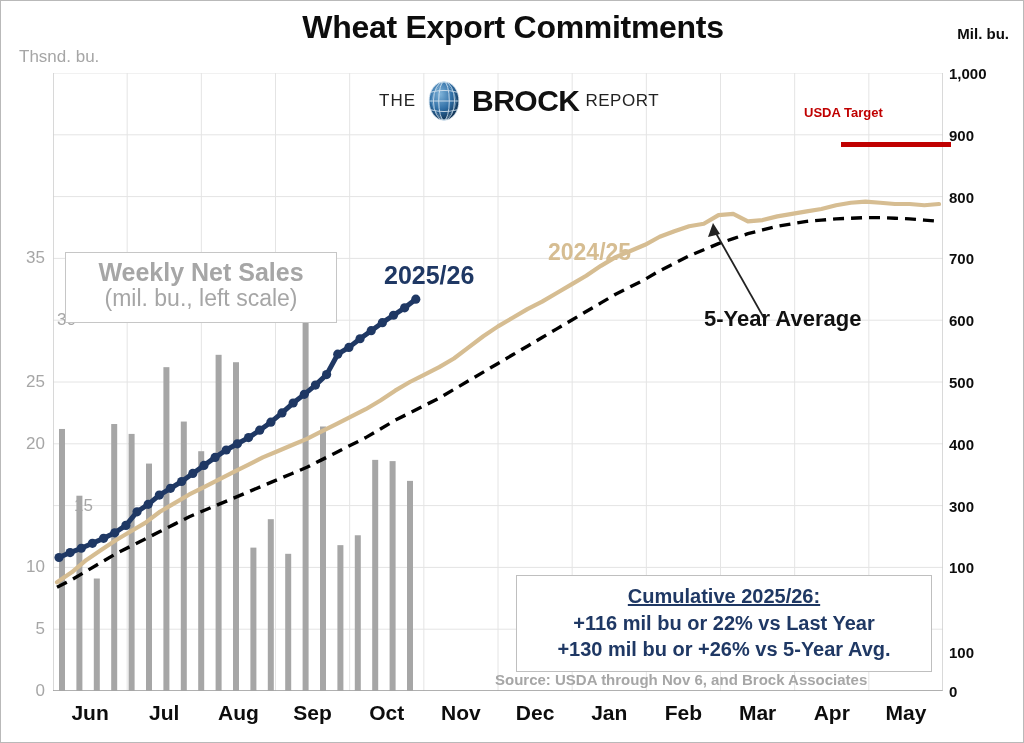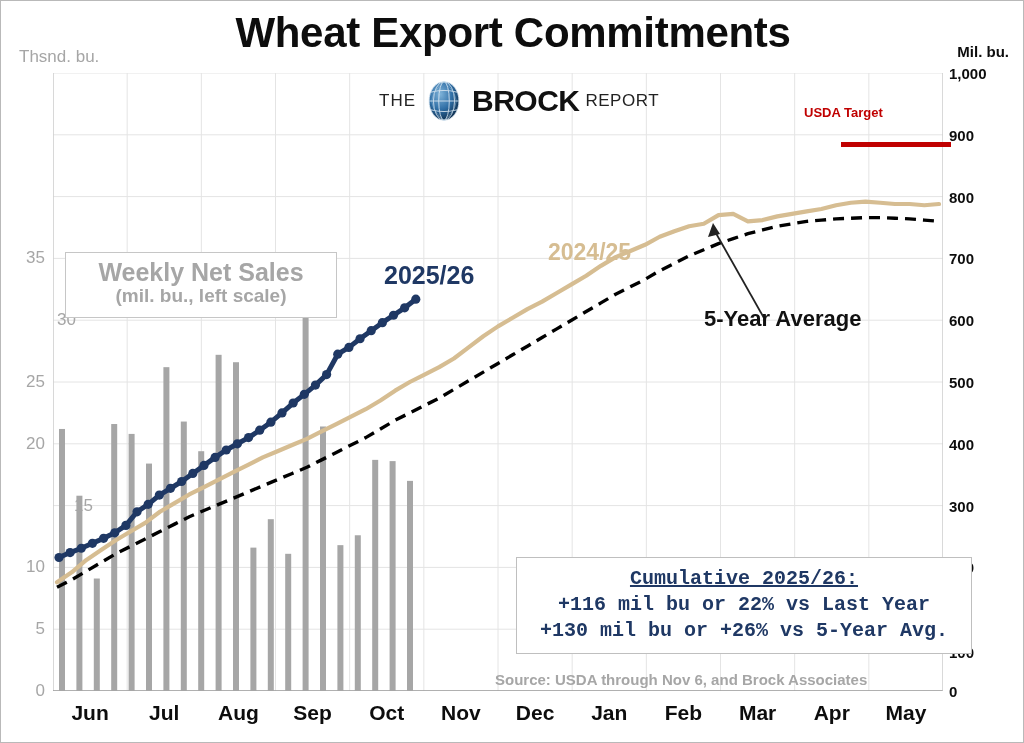--- a/index.html
+++ b/index.html
@@ -13,29 +13,29 @@
     position:relative;
     width:1024px;height:743px;
     box-sizing:border-box;
     border:1px solid #b9b9b9;
     background:#fff;
   }
   
   #title{
     position:absolute;left:0;top:8px;width:1024px;
     text-align:center;
-    font-size:42px;font-weight:bold;color:#0d0d0d;
+    font-size:32px;font-weight:bold;color:#0d0d0d;
     letter-spacing:-0.3px;
   }
   #left-unit{
     position:absolute;left:18px;top:46px;
     font-size:17px;color:#a6a6a6;font-weight:normal;
   }
   #right-unit{
-    position:absolute;right:14px;top:42px;
+    position:absolute;right:14px;top:24px;
     font-size:15px;color:#0d0d0d;font-weight:bold;
   }
   
   #plot{
     position:absolute;
     left:52px;top:72px;
     width:890px;height:618px;
     background:transparent;
   }
   #plot svg{display:block;}
@@ -82,42 +82,41 @@
   }
   #weekly-box{
     position:absolute;left:64px;top:251px;
     width:272px;
     box-sizing:border-box;
     border:1px solid #c6c6c6;background:#fff;
     padding:6px 10px 9px 10px;
     text-align:center;
   }
   #weekly-box .l1{font-size:25px;font-weight:bold;color:#a6a6a6;line-height:1.05;}
-  #weekly-box .l2{font-size:19px;font-weight:bold;color:#a6a6a6;line-height:1.2;}
+  #weekly-box .l2{font-size:23px;font-weight:normal;color:#a6a6a6;line-height:1.2;}
   #lbl-2025{
     position:absolute;left:383px;top:260px;
     font-size:25px;font-weight:bold;color:#1f3864;
   }
   #lbl-2024{
     position:absolute;left:547px;top:238px;
     font-size:23px;font-weight:bold;color:#d6bd92;
   }
   #lbl-5yr{
     position:absolute;left:703px;top:305px;
     font-size:22px;font-weight:bold;color:#111;
     white-space:nowrap;
   }
   #cum-box{
-    position:absolute;left:515px;top:556px;
-    width:456px;
+    position:absolute;left:515px;top:574px;
+    width:416px;
     box-sizing:border-box;
     border:1px solid #bfbfbf;background:#fff;
     padding:7px 8px 9px 8px;
     text-align:center;
-    font-family:Liberation Mono, monospace;
   }
   #cum-box .hd{
     font-size:20px;font-weight:bold;color:#1f3864;
     text-decoration:underline;line-height:1.35;
   }
   #cum-box .ln{
     font-size:20px;font-weight:bold;color:#1f3864;line-height:1.3;
   }
   #source{
     position:absolute;left:494px;top:670px;

